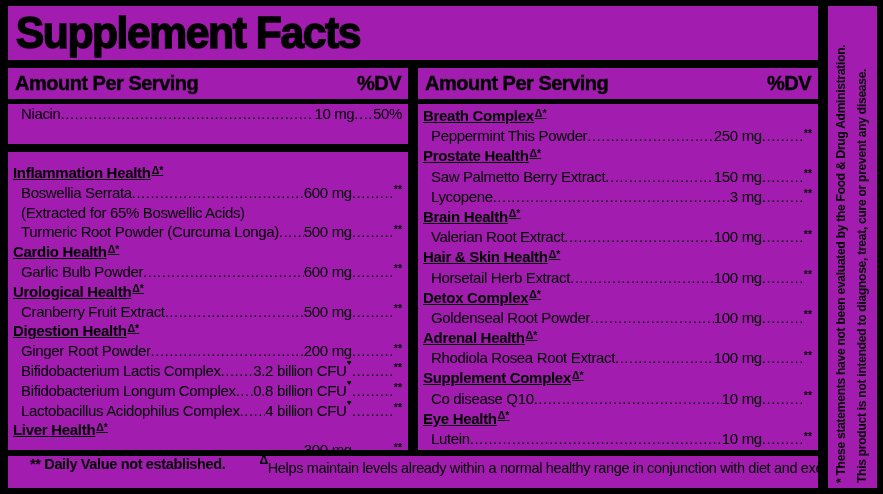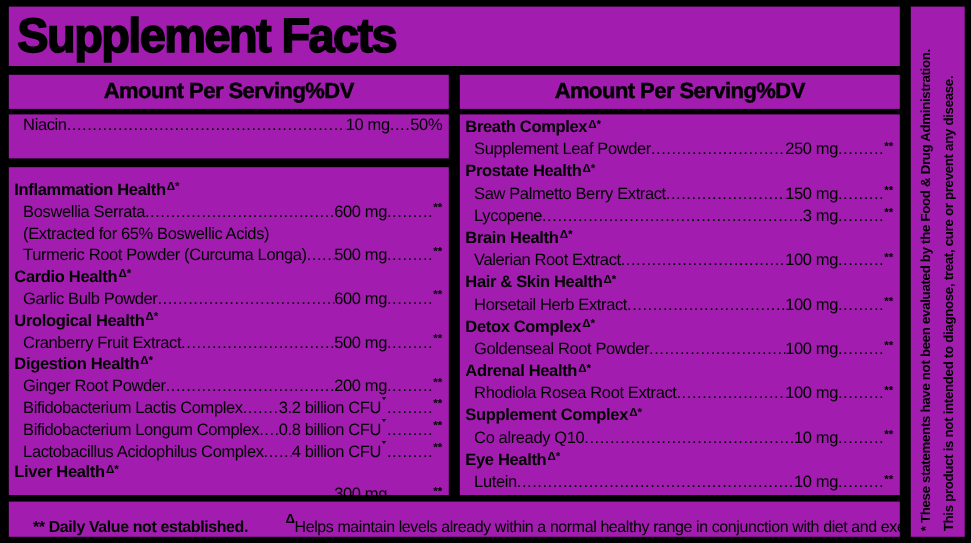--- a/index.html
+++ b/index.html
@@ -15,21 +15,21 @@
   #titleBox h1{
     margin:0;padding:1px 0 0 8px;
     font-size:44px;line-height:52px;font-weight:900;
     letter-spacing:-1.5px;white-space:nowrap;
     -webkit-text-stroke:1.4px #000;
     transform:scaleX(0.97);transform-origin:left center;
   }
 
   
   .hdr{
-    display:flex;justify-content:center;align-items:center;
+    display:flex;justify-content:space-between;align-items:center;
     font-weight:bold;font-size:20px;letter-spacing:-0.5px;
     padding:0 7px;
     -webkit-text-stroke:0.4px #000;
   }
   #hdrLeft{left:8px;top:68px;width:400px;height:31px;}
   #hdrRight{left:418px;top:68px;width:400px;height:31px;}
 
   
   #niacinBox{left:8px;top:104px;width:400px;height:40px;display:flex;flex-direction:column;}
   #leftMain{left:8px;top:152px;width:400px;height:298px;padding-top:11px;}
@@ -37,39 +37,39 @@
 
   .row{
     display:flex;align-items:baseline;
     white-space:nowrap;overflow:hidden;
     font-size:15px;letter-spacing:-0.35px;
     padding-left:5px;padding-right:6px;
   }
   #leftMain .row{height:19.8px;line-height:19.8px;}
   #rightMain .row{height:20.2px;line-height:20.2px;}
   #niacinBox .row{height:20px;line-height:20px;}
-  .row.head{font-weight:bold;letter-spacing:-0.3px;}
+  .row.head{font-weight:bold;letter-spacing:-0.3px;text-decoration:underline;}
   .row.item, .row.note{padding-left:13px;}
   .iname, .amt, .tdots, .dvn{flex:0 0 auto;}
   .leader{
     flex:1 1 10px;min-width:8px;overflow:hidden;
     letter-spacing:0.5px;
   }
   .tdots{letter-spacing:0.5px;}
   sup.hsup, sup.asup, sup.dv{
     font-size:10.5px;position:relative;top:-4.5px;line-height:0;
     letter-spacing:0;
   }
   sup.hsup{font-weight:bold;margin-left:1px;}
   sup.dv{font-weight:bold;}
 
   
   #footerBox{
     left:8px;top:456px;width:810px;height:32px;
-    display:flex;align-items:flex-end;
+    display:flex;align-items:flex-start;
     font-size:14.5px;letter-spacing:-0.35px;
     padding:0 10px 0 22px;white-space:nowrap;
   }
   #footerBox .fn-left{font-weight:bold;}
   #footerBox .fn-right{margin-left:34px;}
   #footerBox sup{font-size:12px;position:relative;top:-3px;font-weight:bold;}
 
   
   #sideStrip{
     left:828px;top:6px;width:49px;height:482px;
@@ -191,21 +191,21 @@
       <sup class="dv">**</sup>
     </div>
   </div>
 
 <div class="box" id="rightMain">
     <div class="row head">
       <span class="hname">Breath Complex</span>
       <sup class="hsup">Δ*</sup>
     </div>
     <div class="row item">
-      <span class="iname">Supplement Leaf Powder</span>
+      <span class="iname">Peppermint This Powder</span>
       <span class="leader">........................................................................................................................</span>
       <span class="amt">250 mg</span>
       <span class="tdots"> .........</span>
       <sup class="dv">**</sup>
     </div>
     <div class="row head">
       <span class="hname">Prostate Health</span>
       <sup class="hsup">Δ*</sup>
     </div>
     <div class="row item">
@@ -264,21 +264,21 @@
       <span class="leader">........................................................................................................................</span>
       <span class="amt">100 mg</span>
       <span class="tdots"> .........</span>
       <sup class="dv">**</sup>
     </div>
     <div class="row head">
       <span class="hname">Supplement Complex</span>
       <sup class="hsup">Δ*</sup>
     </div>
     <div class="row item">
-      <span class="iname">Co already Q10</span>
+      <span class="iname">Co disease Q10</span>
       <span class="leader">........................................................................................................................</span>
       <span class="amt">10 mg</span>
       <span class="tdots"> .........</span>
       <sup class="dv">**</sup>
     </div>
     <div class="row head">
       <span class="hname">Eye Health</span>
       <sup class="hsup">Δ*</sup>
     </div>
     <div class="row item">

